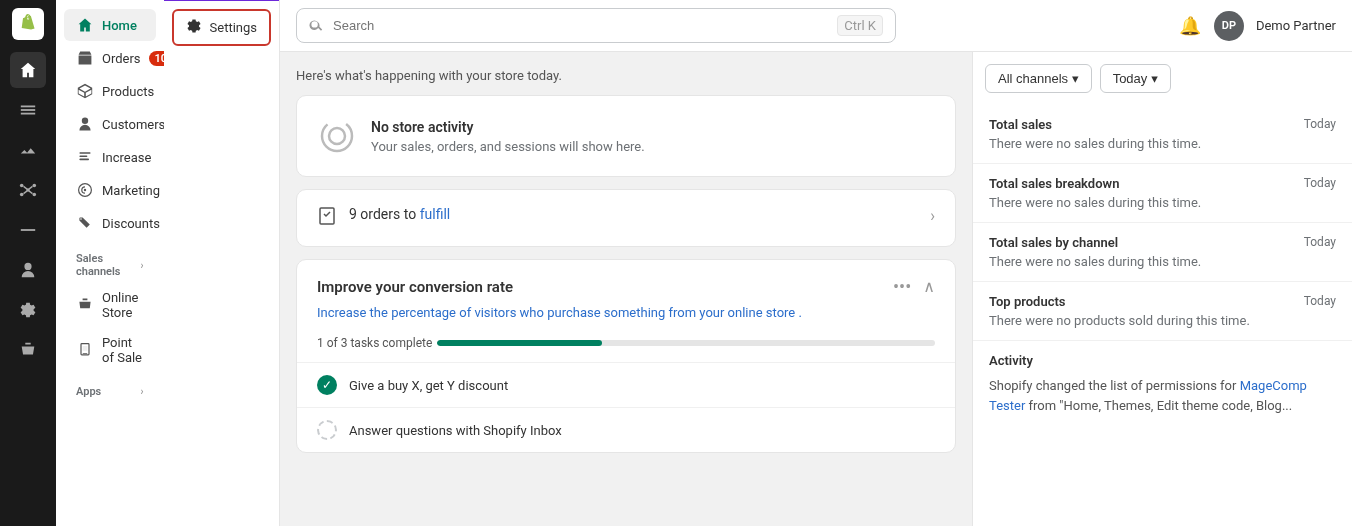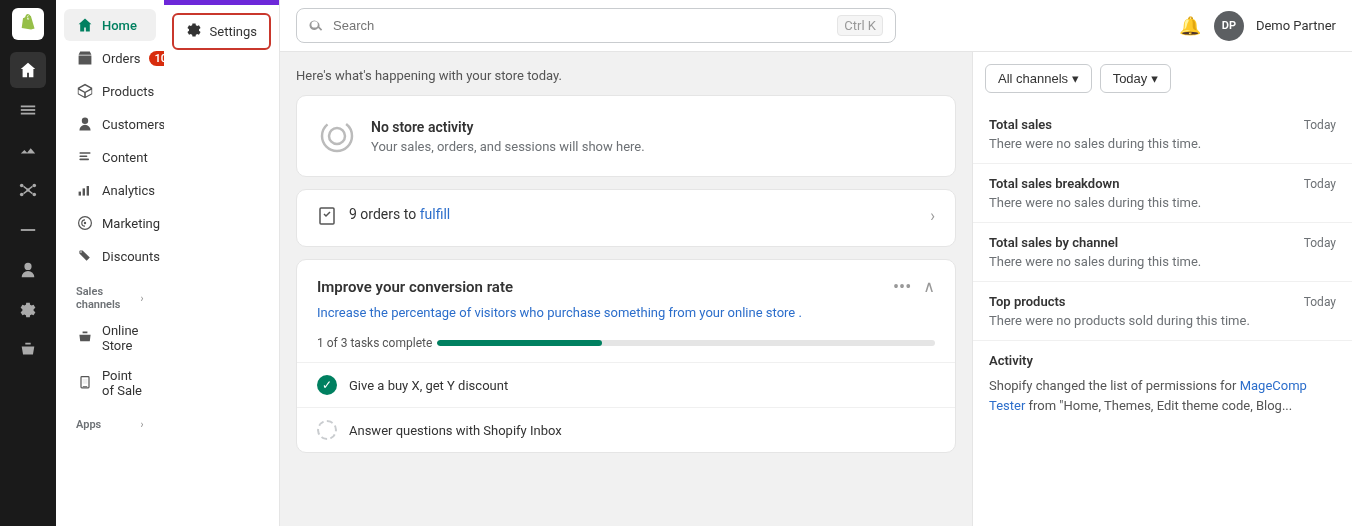--- a/index.html
+++ b/index.html
@@ -77,21 +77,21 @@
       padding: 12px 20px 4px;
       text-transform: none;
       display: flex;
       align-items: center;
       justify-content: space-between;
       gap: 20px;
     }
     .sidebar-section-label .chevron { font-size: 10px; color: #999; }
 
     .sidebar-bottom {
-      border-top: 5px solid #6d28d9;
+      border-top: 1px solid #6d28d9;
       padding: 8px;
     }
     .settings-item {
       display: flex; align-items: center;
       padding: 7px 12px;
       cursor: pointer;
       color: #333;
       border-radius: 6px;
       gap: 8px;
       font-size: 13px;
@@ -265,21 +265,21 @@
       background: #fff;
       cursor: pointer;
       display: flex; align-items: center; gap: 4px;
     }
 
     .metric-section {
       padding: 12px 16px;
       border-bottom: 1px solid #f0f0f0;
     }
     .metric-header {
-      display: flex; align-items: flex-end; justify-content: space-between; margin-bottom: 4px;
+      display: flex; align-items: flex-start; justify-content: space-between; margin-bottom: 4px;
     }
     .metric-title { font-size: 13px; font-weight: 600; color: #333; }
     .metric-date { font-size: 12px; color: #6d7175; }
     .metric-value { font-size: 13px; color: #6d7175; }
 
     .activity-section { padding: 12px 16px; }
     .activity-title { font-size: 13px; font-weight: 600; color: #333; margin-bottom: 8px; }
     .activity-text { font-size: 13px; color: #555; line-height: 1.5; }
     .activity-text a { color: #2c6ecb; text-decoration: none; }
 
@@ -388,33 +388,23 @@
     </div>
 
     <div class="nav-item">
       <span class="nav-icon">
         <svg viewBox="0 0 20 20" width="16" height="16" fill="#555">
             <rect x="3" y="4" width="14" height="2" rx="1"></rect>
             <rect x="3" y="8" width="10" height="2" rx="1"></rect>
             <rect x="3" y="12" width="12" height="2" rx="1"></rect>
           </svg>
       </span>
-      <span>Content</span>
-    </div>
-
-    <div class="nav-item">
-      <span class="nav-icon">
-        <svg viewBox="0 0 20 20" width="16" height="16" fill="#555">
-            <rect x="2" y="12" width="3" height="5"></rect>
-            <rect x="7" y="8" width="3" height="9"></rect>
-            <rect x="12" y="5" width="3" height="12"></rect>
-          </svg>
-      </span>
-      <span>Analytics</span>
-    </div>
+      <span>Increase</span>
+    </div>
+
 
     <div class="nav-item">
       <span class="nav-icon">
         <svg viewBox="0 0 20 20" width="16" height="16" fill="#555">
             <circle cx="10" cy="10" r="8" stroke="#555" stroke-width="1.5" fill="none"></circle>
             <path d="M10 6a4 4 0 100 8" stroke="#555" stroke-width="1.5" fill="none"></path>
             <circle cx="10" cy="10" r="1.5" fill="#555"></circle>
           </svg>
       </span>
       <span>Marketing</span>

